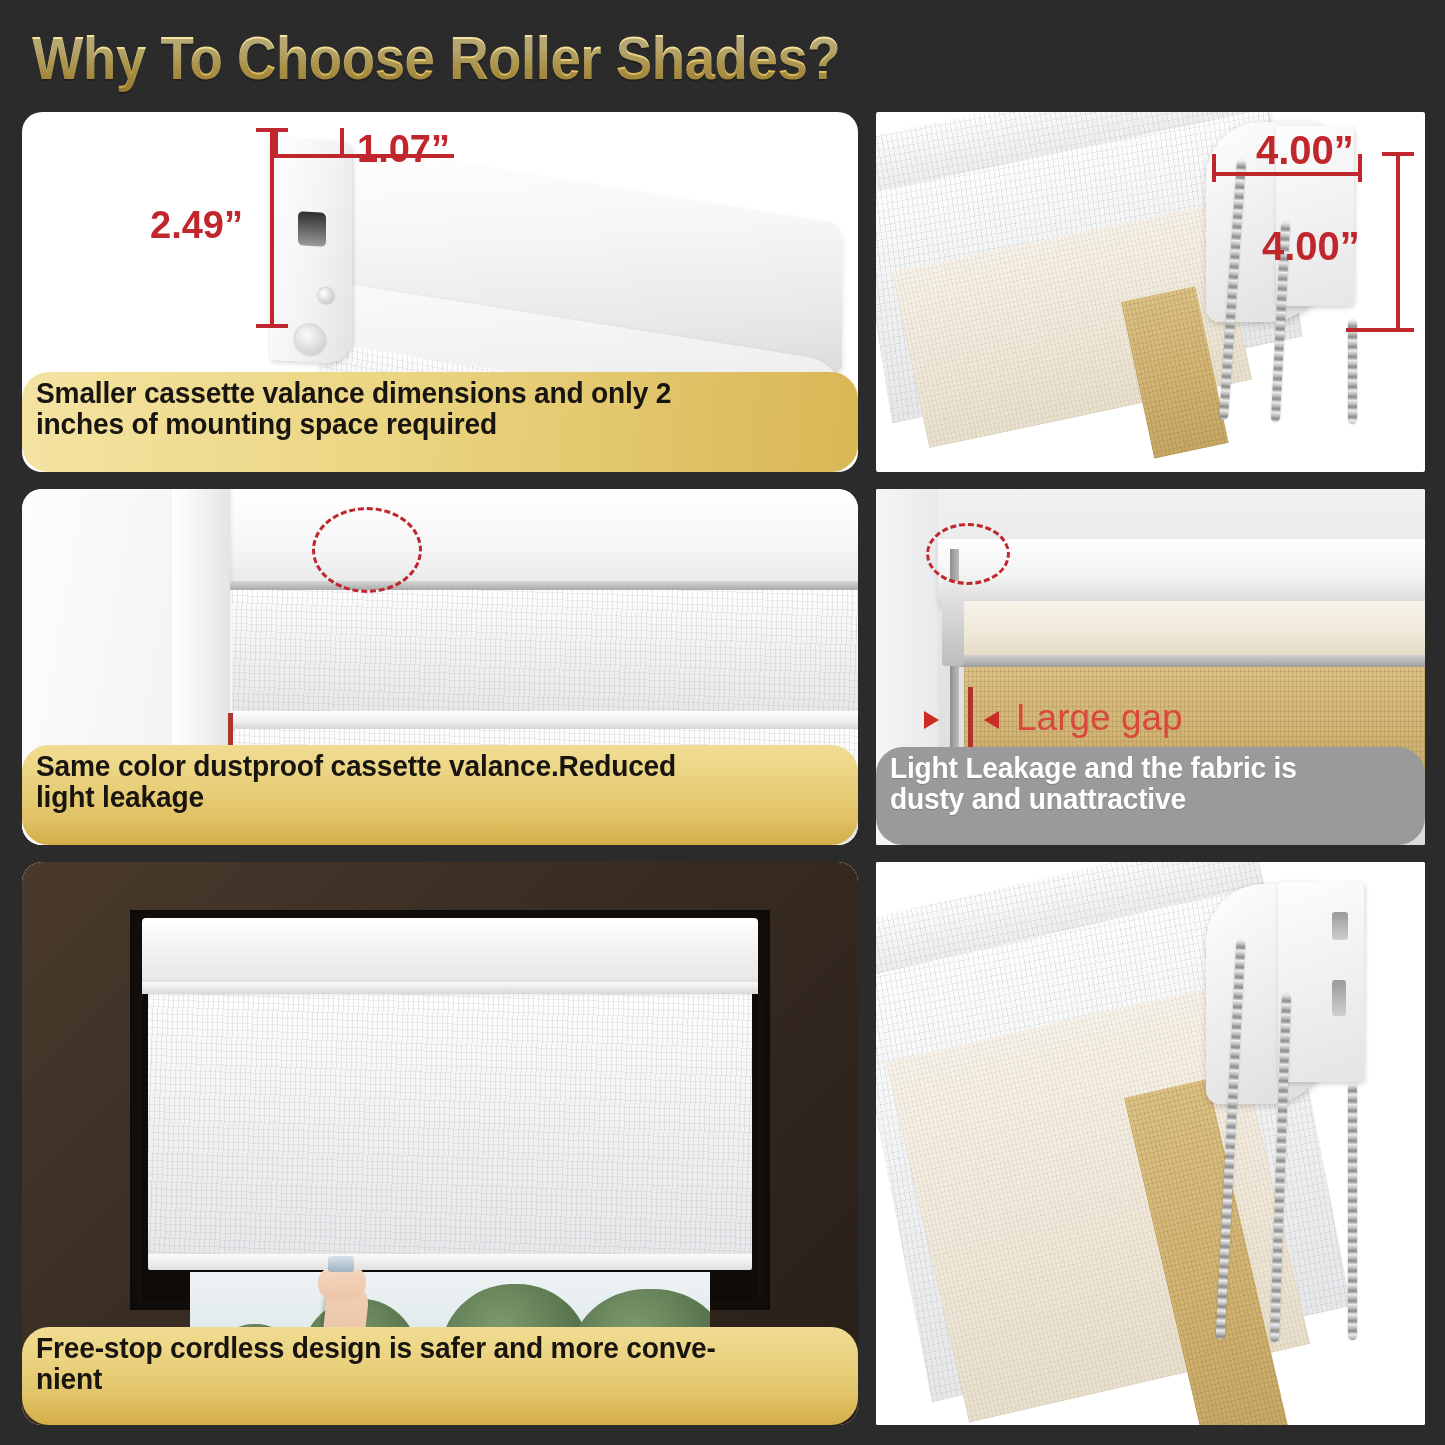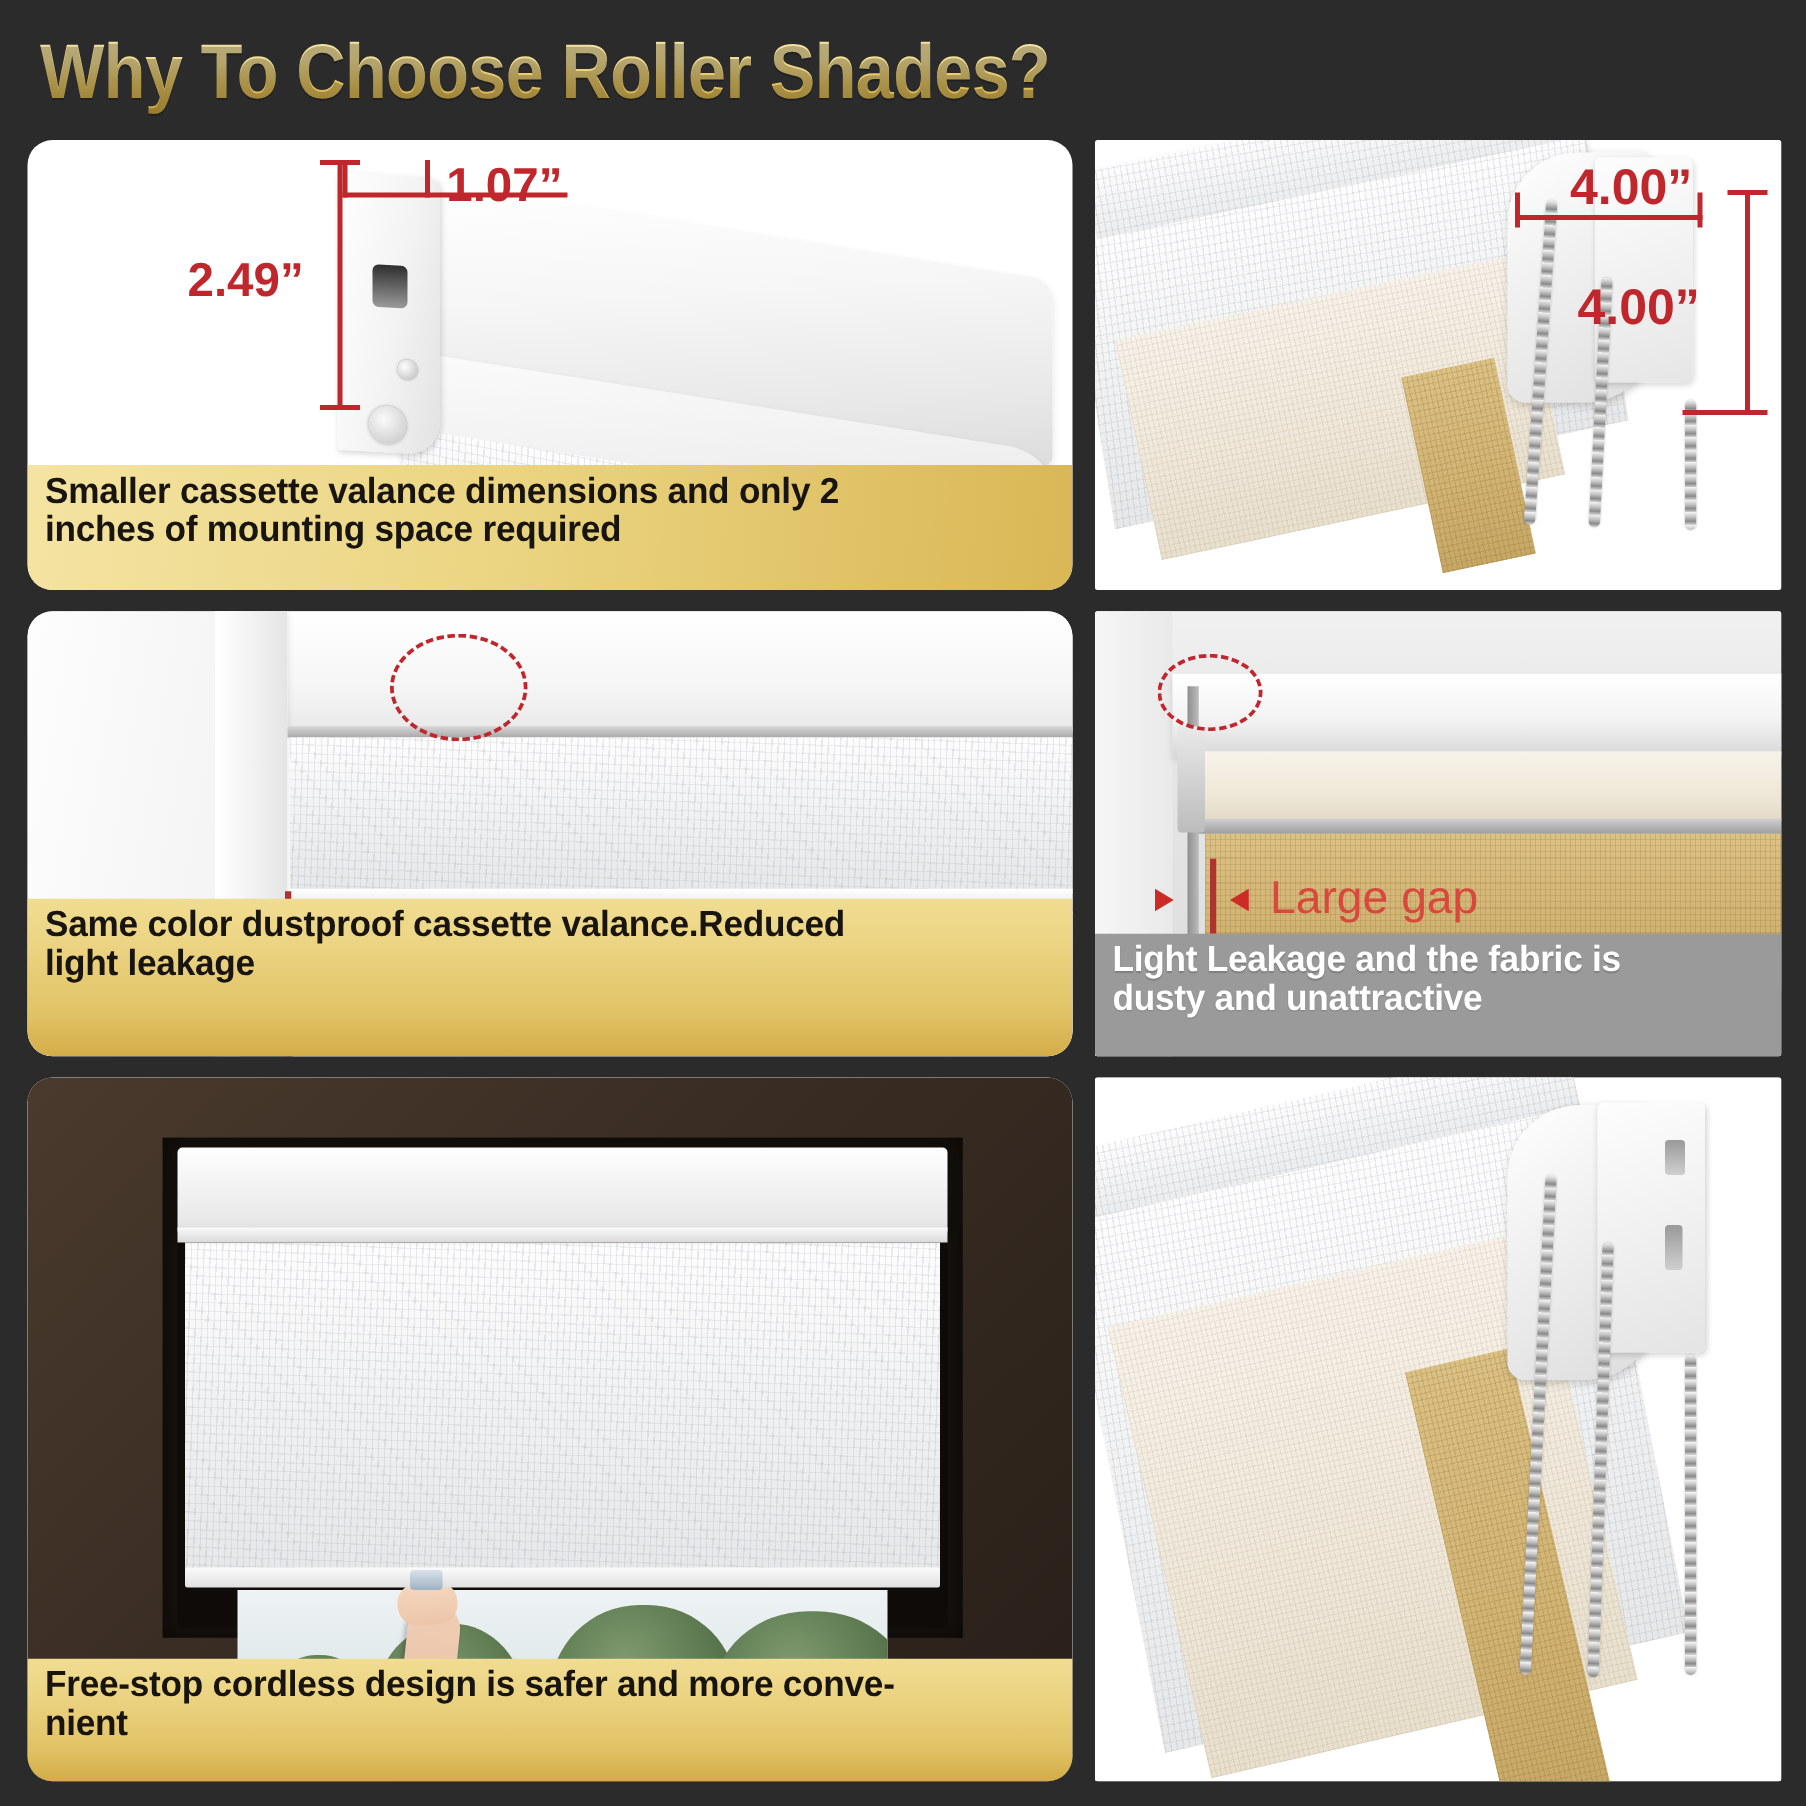--- a/index.html
+++ b/index.html
@@ -35,20 +35,21 @@
   .photo{position:absolute;left:0;top:0;right:0;bottom:0;overflow:hidden;}
 
   
   .cap{
     position:absolute;left:0;right:0;bottom:0;
     box-sizing:border-box;
     padding:6px 14px 0 14px;
     font-weight:bold;
     line-height:1.06;
     letter-spacing:-0.2px;
+    border-radius:27px;
   }
   .cap.gold{
     background:linear-gradient(180deg,#f0dc92 0%,#ecd585 25%,#e2c468 70%,#d3ad48 100%);
     color:#181510;
     font-size:29px;
   }
   .cap.gold.r1{background:linear-gradient(95deg,#f4e3a2 0%,#ebd582 45%,#d9b755 100%);}
   .cap.gray{
     background:#9a9a9a;color:#ffffff;font-size:29px;
     text-shadow:0 1px 1px rgba(0,0,0,.18);
@@ -305,21 +306,21 @@
       <div class="shadeB fabric-white"></div>
 
       <div class="dashcircle" style="left:290px;top:18px;width:104px;height:80px;"></div>
 
       <div class="rline" style="left:206px;top:224px;width:5px;height:134px;background:#b0342e;"></div>
       <div class="arrow-r" style="left:168px;top:272px;"></div>
       <div class="arrow-l" style="left:222px;top:272px;"></div>
       <div class="rtext-thin" style="left:252px;top:258px;font-size:37px;">smaller gap</div>
     </div>
 
-    <div class="cap gold" style="height:126px;">
+    <div class="cap gold" style="height:100px;">
       <span class="ln">Same color dustproof cassette valance.Reduced</span>
       <span class="ln">light leakage</span>
     </div>
   </div>
 
   <div class="panel left" id="p5" style="left:22px;top:862px;width:836px;height:563px;">
     <div class="photo">
       <div class="room"></div>
       <div class="opening"></div>
       <div class="reveal"></div>

